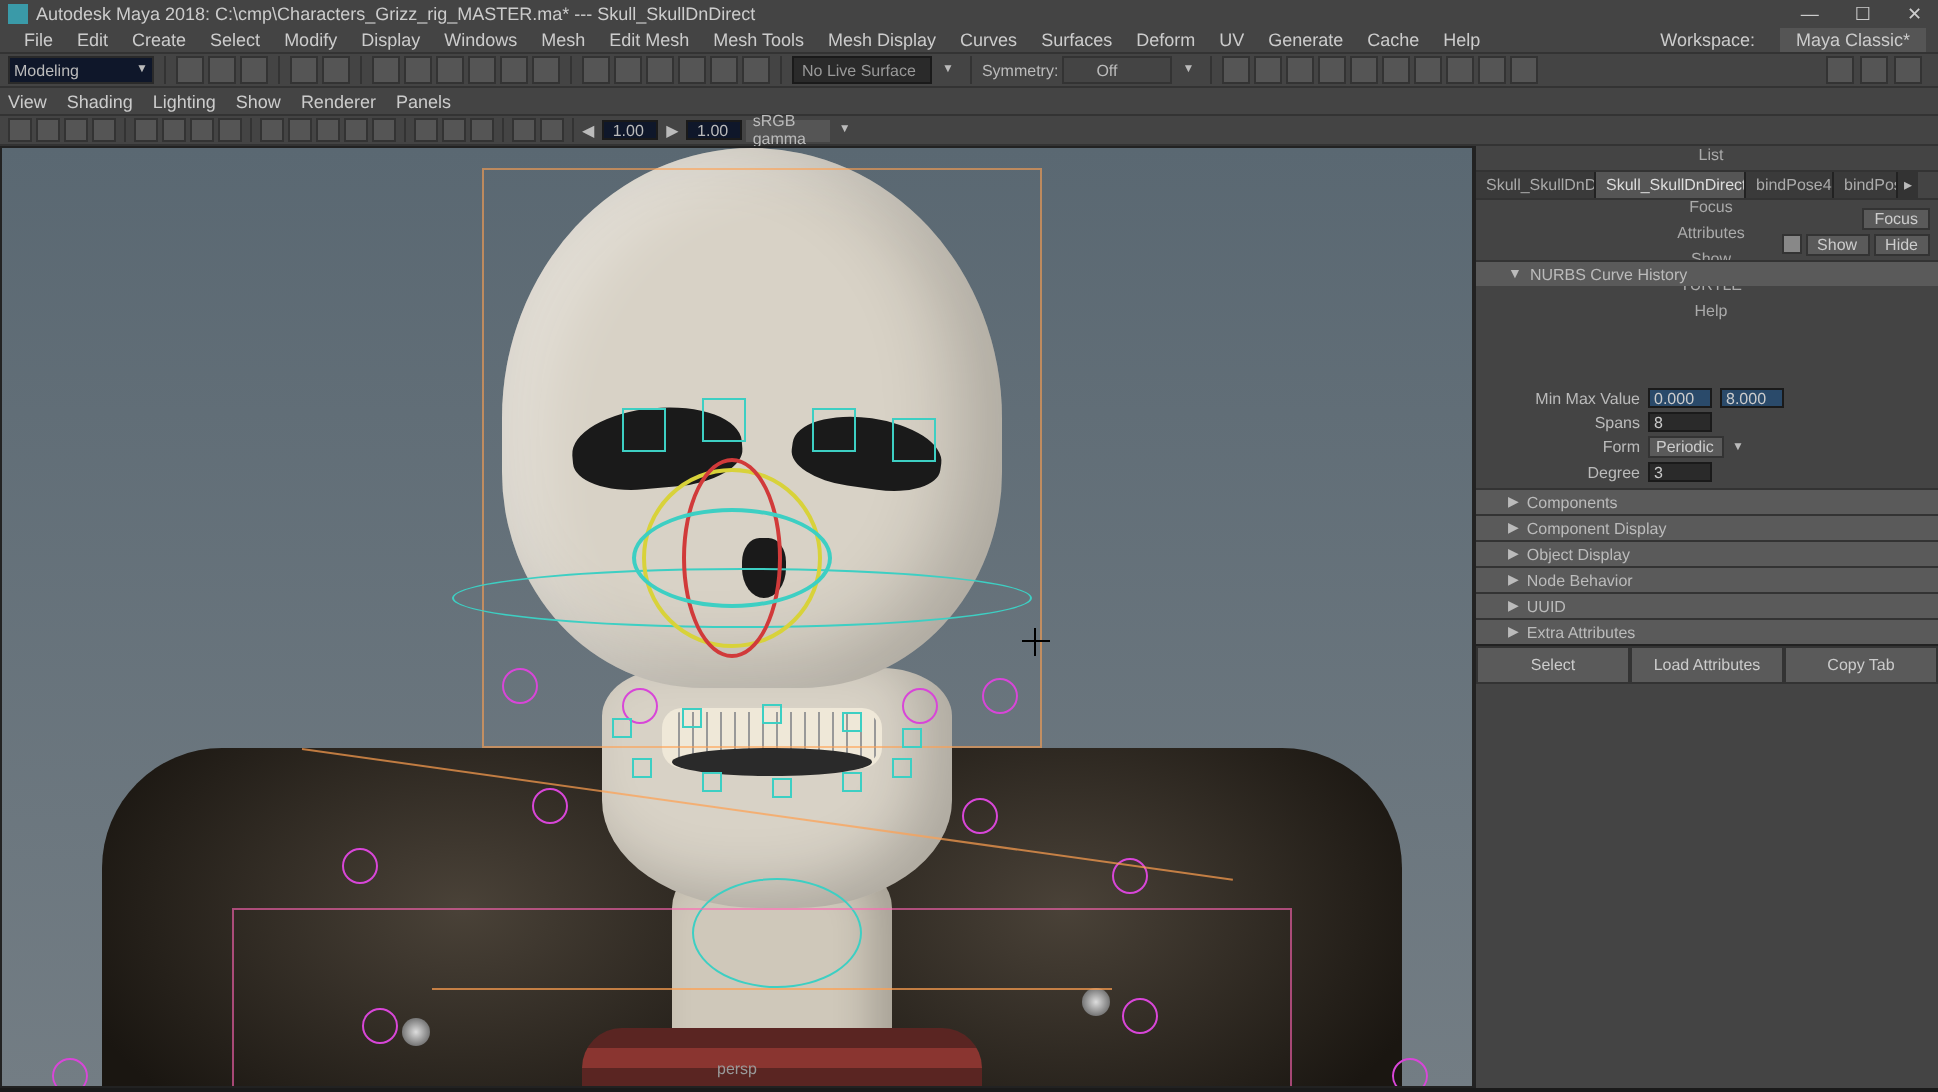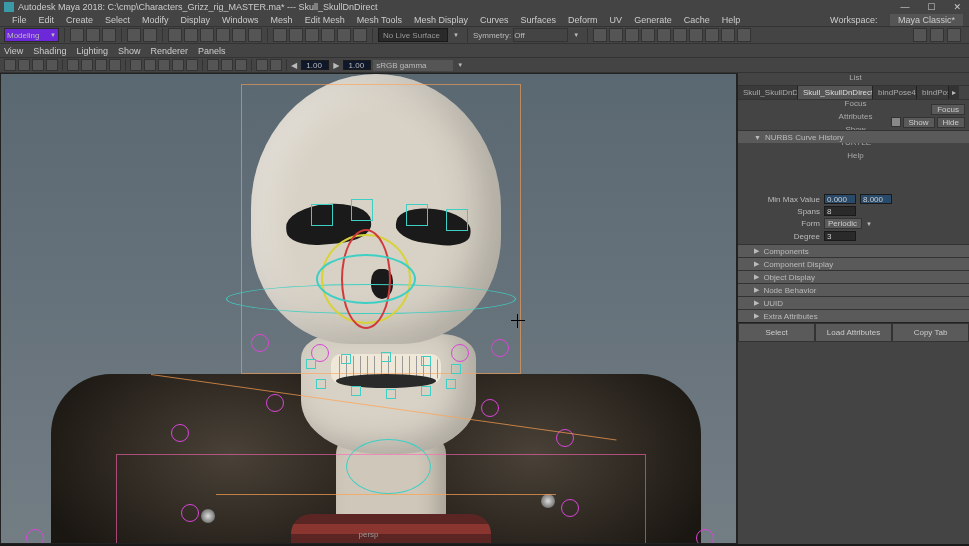--- a/index.html
+++ b/index.html
@@ -12,37 +12,37 @@
 .titlebar .win-controls { display: flex; gap: 10px; font-size: 9px; }
 .titlebar .win-controls span { cursor: pointer; padding: 0 4px; }
 
 
 .menubar { height: 13px; background: #444444; display: flex; align-items: center; font-size: 9px; padding-left: 6px; }
 .menubar span { padding: 0 6px; cursor: pointer; color: #cccccc; }
 .menubar .right { margin-left: auto; padding-right: 6px; font-size: 9px; color: #cccccc; }
 
 
 .toolbar1 { height: 18px; background: #444444; display: flex; align-items: center; padding: 0 4px; gap: 2px; border-top: 1px solid #333; border-bottom: 1px solid #333; }
-.toolbar1 .dropdown-mode { width: 55px; height: 14px; background: #6d28d9; border: 1px solid #2a2a2a; font-size: 8px; padding: 0 2px; display: flex; align-items: center; justify-content: space-between; }
+.toolbar1 .dropdown-mode { width: 73px; height: 14px; background: #0f172a; border: 1px solid #2a2a2a; font-size: 8px; padding: 0 2px; display: flex; align-items: center; justify-content: space-between; }
 .toolbar1 .divider { width: 1px; height: 14px; background: #333333; margin: 0 3px; }
 .ticon { width: 14px; height: 14px; background: #555555; border: 1px solid #333; display: inline-block; cursor: pointer; position: relative; }
 .toolbar1 .surface-dd { width: 70px; height: 14px; background: #2a2a2a; border: 1px solid #1a1a1a; font-size: 8px; padding-left: 4px; color: #999; display: flex; align-items: center; }
-.toolbar1 .symmetry-dd { width: 55px; height: 14px; background: #444444; border: 1px solid #333; font-size: 8px; padding-left: 0; display: flex; align-items: center; }
+.toolbar1 .symmetry-dd { width: 55px; height: 14px; background: #444444; border: 1px solid #333; font-size: 8px; padding-left: 16px; display: flex; align-items: center; }
 .toolbar1 .right-section { margin-left: auto; display: flex; gap: 3px; padding-right: 4px; }
 
 
 .viewpanel-header { height: 14px; background: #444444; display: flex; align-items: center; font-size: 9px; padding-left: 4px; gap: 10px; border-bottom: 1px solid #333; }
 .viewpanel-header span { cursor: pointer; color: #cccccc; }
 
 .viewpanel-icons { height: 15px; background: #444444; display: flex; align-items: center; padding: 0 4px; gap: 2px; border-bottom: 1px solid #333; }
 .viewpanel-icons .sicon { width: 12px; height: 12px; background: #555; border: 1px solid #333; }
 .viewpanel-icons .divider { width: 1px; height: 12px; background: #333; margin: 0 2px; }
 .viewpanel-icons .time-readouts { display: flex; gap: 4px; align-items: center; font-size: 8px; }
 .viewpanel-icons .time-readouts input { width: 28px; height: 10px; background: #0f172a; border: 1px solid #1a1a1a; font-size: 8px; color: #bbb; text-align: center; padding-right: 2px; }
-.viewpanel-icons .renderer-dd { width: 80px; height: 11px; background: #555555; font-size: 8px; padding-left: 3px; display: flex; align-items: center; }
+.viewpanel-icons .renderer-dd { width: 42px; height: 11px; background: #555555; font-size: 8px; padding-left: 3px; display: flex; align-items: center; }
 
 
 .main { display: flex; height: 471px; }
 
 
 .viewport { flex: 1; background: linear-gradient(to bottom, #5a6872 0%, #737d84 100%); position: relative; overflow: hidden; border: 1px solid #222; }
 
 
 .skull-scene { position: absolute; inset: 0; }
 .skull-head { position: absolute; left: 250px; top: 0px; width: 250px; height: 270px; background: #d8d2c6; border-radius: 50% 50% 40% 40%; box-shadow: inset -20px -10px 40px rgba(0,0,0,0.2), inset 20px 10px 30px rgba(255,255,255,0.3); }

